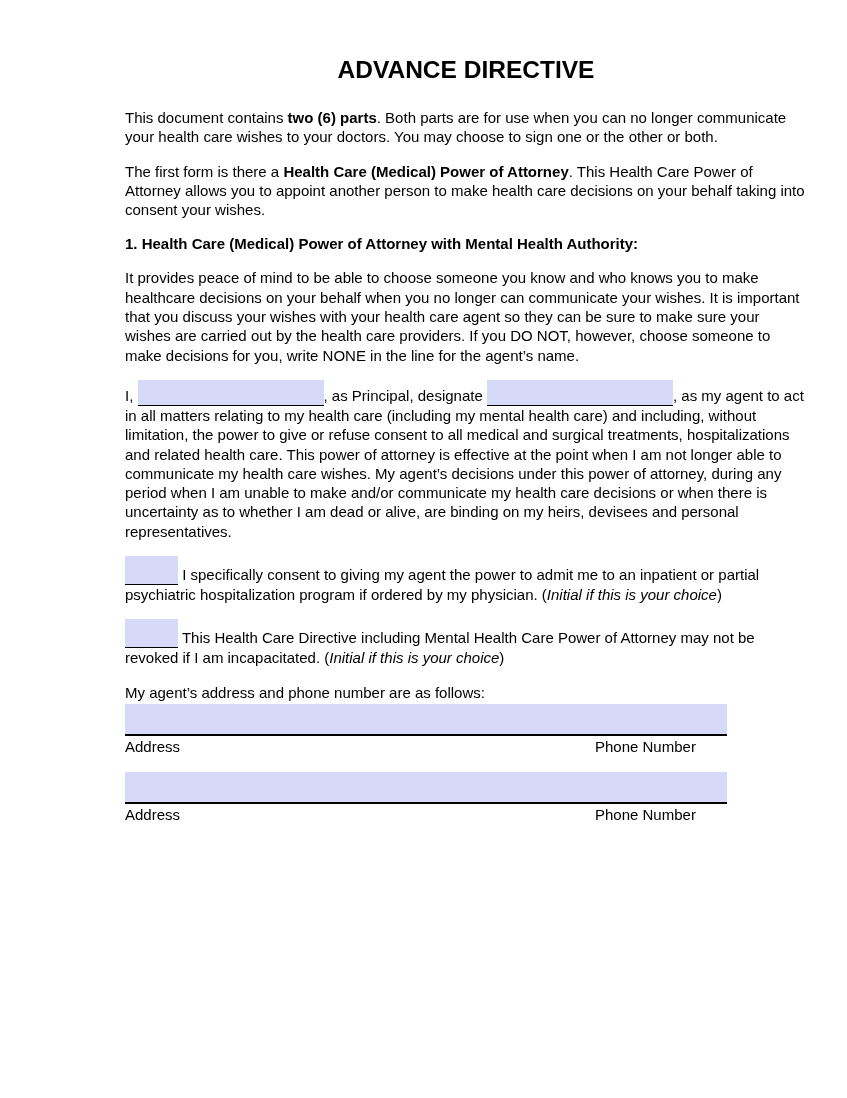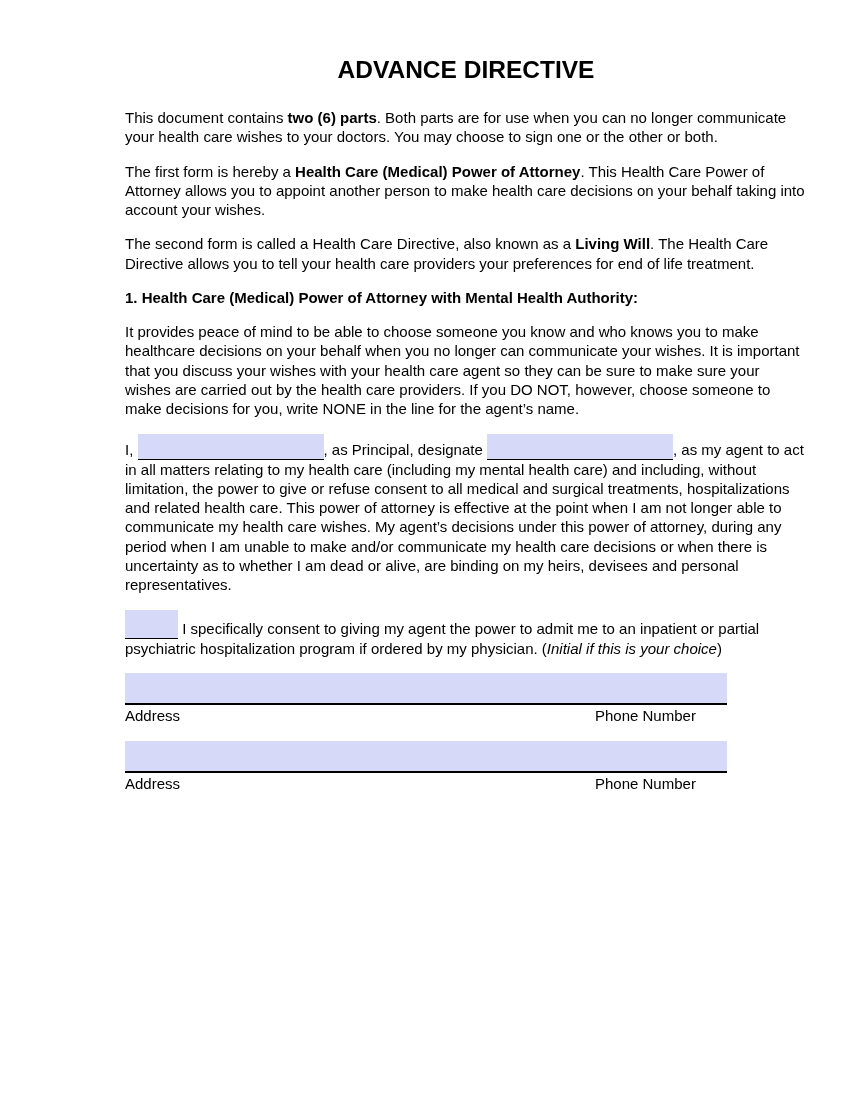--- a/index.html
+++ b/index.html
@@ -75,34 +75,35 @@
 </head>
 <body>
 
 <div class="page">
   <div class="content">
 
     <h1 class="title">ADVANCE DIRECTIVE</h1>
 
     <p><span>This document contains </span><b>two (6) parts</b><span>. Both parts are for use when you can no longer communicate your health care wishes to your doctors. You may choose to sign one or the other or both.</span></p>
 
-    <p><span>The first form is hereby a </span><b>Health Care (Medical) Power of Attorney</b><span>. This Health Care Power of Attorney allows you to appoint another person to make health care decisions on your behalf taking into account your wishes.</span></p>
+    <p><span>The first form is there a </span><b>Health Care (Medical) Power of Attorney</b><span>. This Health Care Power of Attorney allows you to appoint another person to make health care decisions on your behalf taking into consent your wishes.</span></p>
 
-    <p><span>The second form is called a Health Care Directive, also known as a </span><b>Living Will</b><span>.  The Health Care Directive allows you to tell your health care providers your preferences for end of life treatment.</span></p>
 
 
     <h2 class="sec-heading">1. Health Care (Medical) Power of Attorney with Mental Health Authority:</h2>
 
     <p>It provides peace of mind to be able to choose someone you know and who knows you to make healthcare decisions on your behalf when you no longer can communicate your wishes. It is important that you discuss your wishes with your health care agent so they can be sure to make sure your wishes are carried out by the health care providers. If you DO NOT, however, choose someone to make decisions for you, write NONE in the line for the agent’s name.</p>
 
     <p><span>I, </span><span class="blank w-name"></span><span>, as Principal, designate </span><span class="blank w-name"></span><span>, as my agent to act in all matters relating to my health care (including my mental health care) and including, without limitation, the power to give or refuse consent to all medical and surgical treatments, hospitalizations and related health care. This power of attorney is effective at the point when I am not longer able to communicate my health care wishes.  My agent’s decisions under this power of attorney, during any period when I am unable to make and/or communicate my health care decisions or when there is uncertainty as to whether I am dead or alive, are binding on my heirs, devisees and personal representatives.</span></p>
 
     <p><span class="blank initial"></span><span> I specifically consent to giving my agent the power to admit me to an inpatient or partial psychiatric hospitalization program if ordered by my physician. (</span><i>Initial if this is your choice</i><span>)</span></p>
 
+    <p><span class="blank initial"></span><span> This Health Care Directive including Mental Health Care Power of Attorney may not be revoked if I am incapacitated. (</span><i>Initial if this is your choice</i><span>)</span></p>
 
+    <p class="label-line">My agent’s address and phone number are as follows:</p>
     <div class="bigfield"></div>
     <div class="field-labels">
       <span class="addr">Address</span>
       <span class="phone">Phone Number</span>
     </div>
 
 
     <div class="bigfield"></div>
     <div class="field-labels">
       <span class="addr">Address</span>

